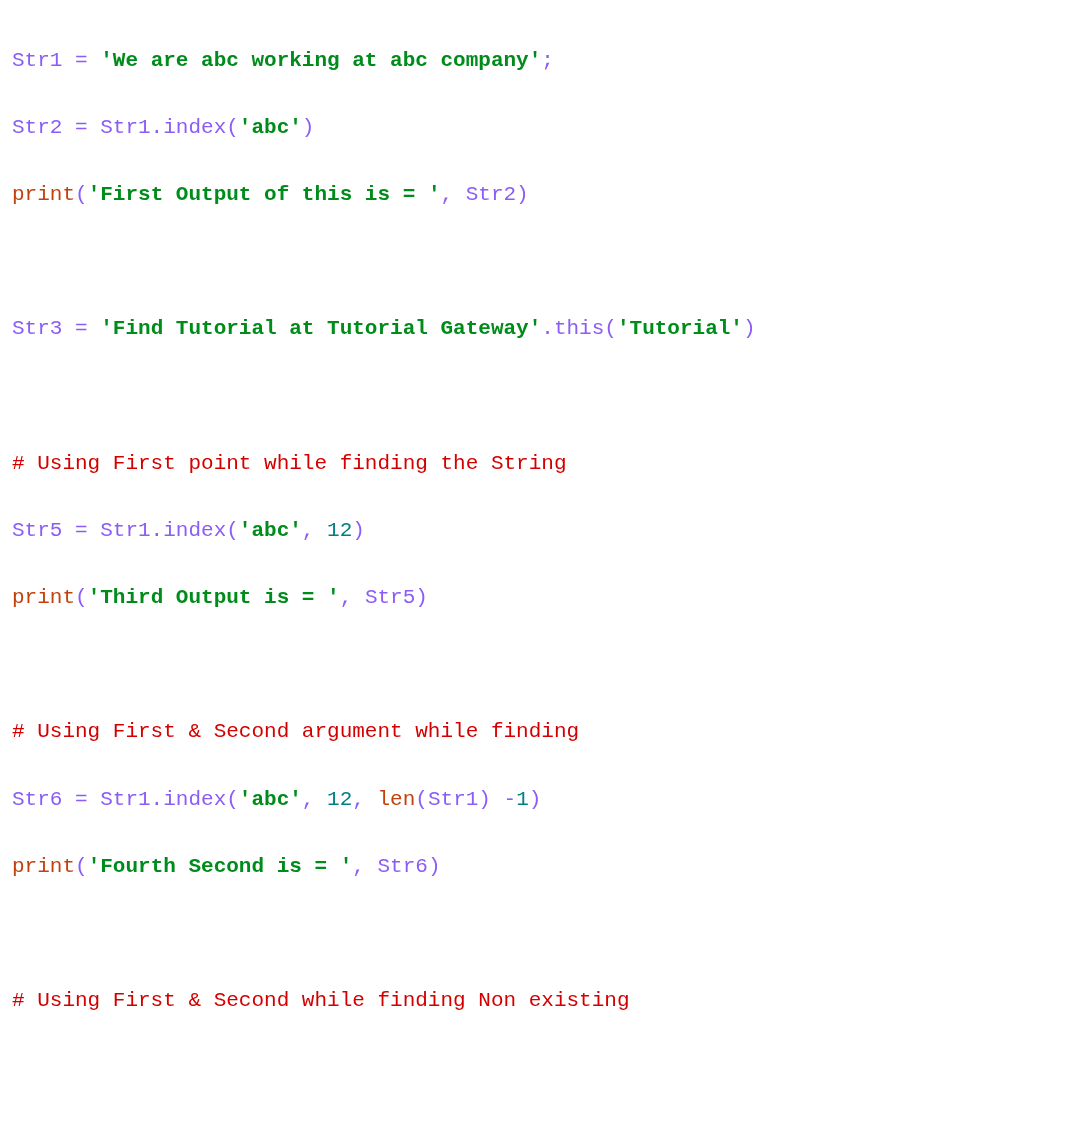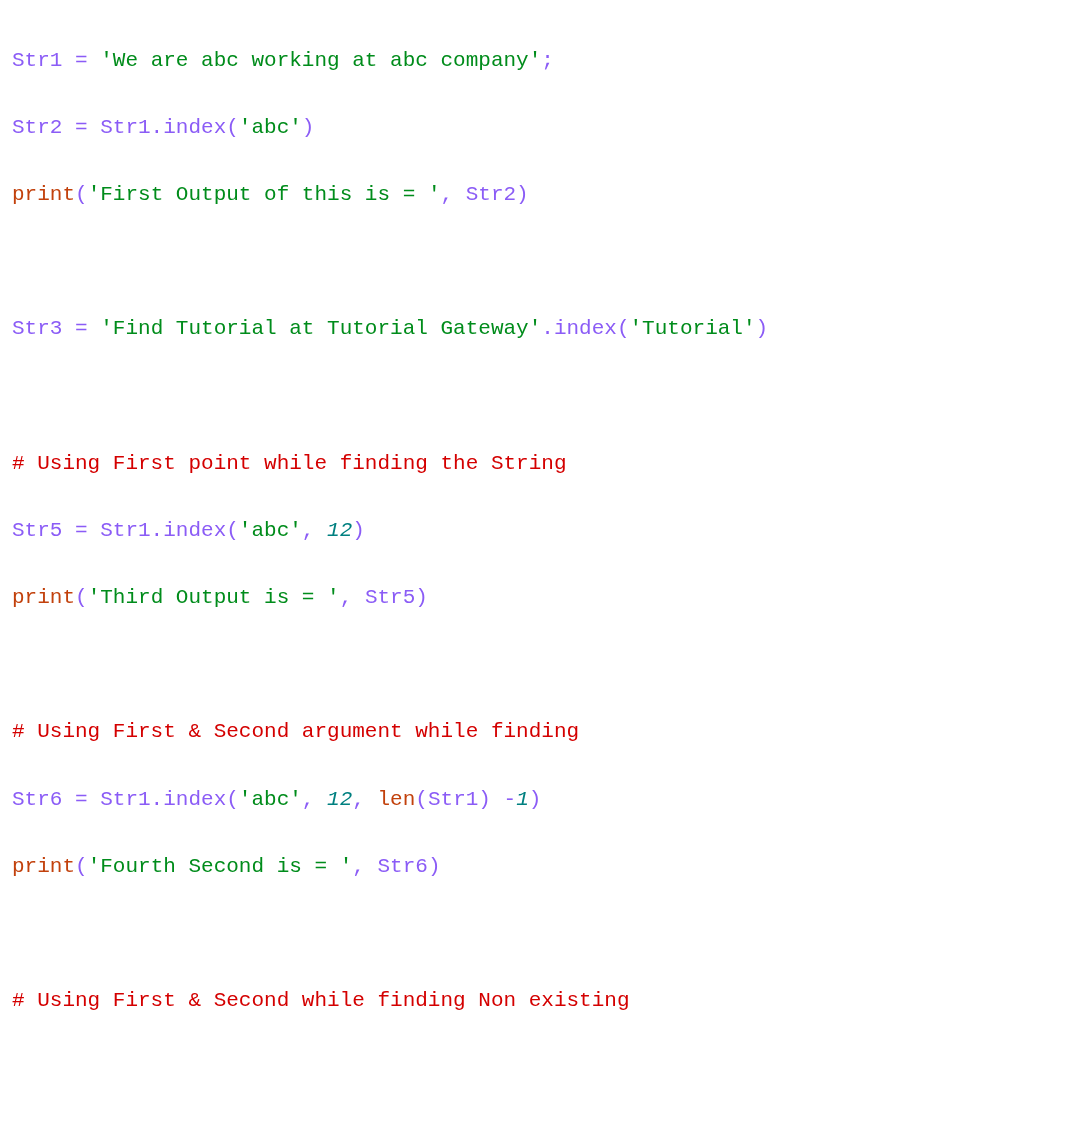--- a/index.html
+++ b/index.html
@@ -10,34 +10,34 @@
     background: #ffffff;
     width: 1084px;
   }
   .editor {
     padding: 10px 12px 18px 12px;
     line-height: 1.6;
     white-space: pre;
   }
   
   .c-black  { color: #8b5cf6; }
-  .c-green  { color: #008c1b; }
+  .c-green  { color: #008c1b; font-weight: bold; }
   .c-purple { color: #c2410c; }
   .c-red    { color: #d40000; }
-  .c-teal   { color: #008080; font-style: italic; }
+  .c-teal   { color: #008080; }
 </style>
 </head>
 <body>
 
 <div class="editor">
 <div><span class="c-black">Str1 = </span><span class="c-green">'We are abc working at abc company'</span><span class="c-black">;</span></div>
 <div><span class="c-black">Str2 = Str1.index(</span><span class="c-green">'abc'</span><span class="c-black">)</span></div>
 <div><span class="c-purple">print</span><span class="c-black">(</span><span class="c-green">'First Output of this is = '</span><span class="c-black">, Str2)</span></div>
 <div>&nbsp;</div>
-<div><span class="c-black">Str3 = </span><span class="c-green">'Find Tutorial at Tutorial Gateway'</span><span class="c-black">.index(</span><span class="c-green">'Tutorial'</span><span class="c-black">)</span></div>
+<div><span class="c-black">Str3 = </span><span class="c-green">'Find Tutorial at Tutorial Gateway'</span><span class="c-black">.this(</span><span class="c-green">'Tutorial'</span><span class="c-black">)</span></div>
 <div>&nbsp;</div>
 <div><span class="c-red"># Using First point while finding the String</span></div>
 <div><span class="c-black">Str5 = Str1.index(</span><span class="c-green">'abc'</span><span class="c-black">, </span><span class="c-teal">12</span><span class="c-black">)</span></div>
 <div><span class="c-purple">print</span><span class="c-black">(</span><span class="c-green">'Third Output is = '</span><span class="c-black">, Str5)</span></div>
 <div>&nbsp;</div>
 <div><span class="c-red"># Using First &amp; Second argument while finding</span></div>
 <div><span class="c-black">Str6 = Str1.index(</span><span class="c-green">'abc'</span><span class="c-black">, </span><span class="c-teal">12</span><span class="c-black">, </span><span class="c-purple">len</span><span class="c-black">(Str1) -</span><span class="c-teal">1</span><span class="c-black">)</span></div>
 <div><span class="c-purple">print</span><span class="c-black">(</span><span class="c-green">'Fourth Second is = '</span><span class="c-black">, Str6)</span></div>
 <div>&nbsp;</div>
 <div><span class="c-red"># Using First &amp; Second while finding Non existing</span></div>

